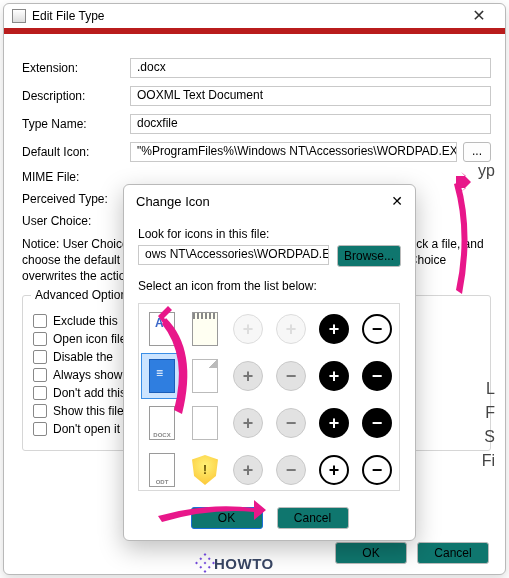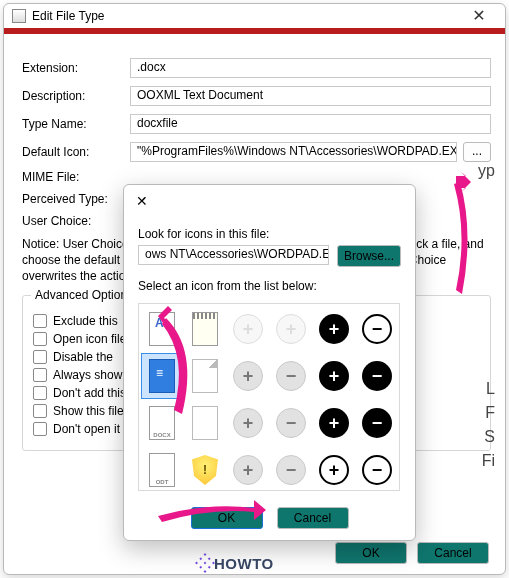--- a/index.html
+++ b/index.html
@@ -152,20 +152,21 @@
     <span class="sliver" style="top:128px">yp</span>
     <span class="sliver" style="top:346px">L</span>
     <span class="sliver" style="top:370px">F</span>
     <span class="sliver" style="top:394px">S</span>
     <span class="sliver" style="top:418px">Fi</span>
   </div>
 </div>
 
 <div class="dlg-inner">
   <div class="ititle">
+    <div class="t">Change Icon</div>
     <div class="close">✕</div>
   </div>
   <div class="ibody">
     <div>Look for icons in this file:</div>
     <div class="pathrow">
       <div class="path">ows NT\Accessories\WORDPAD.EXE</div>
       <div class="btn" style="min-width:64px">Browse...</div>
     </div>
     <div style="margin-top:12px">Select an icon from the list below:</div>
 

